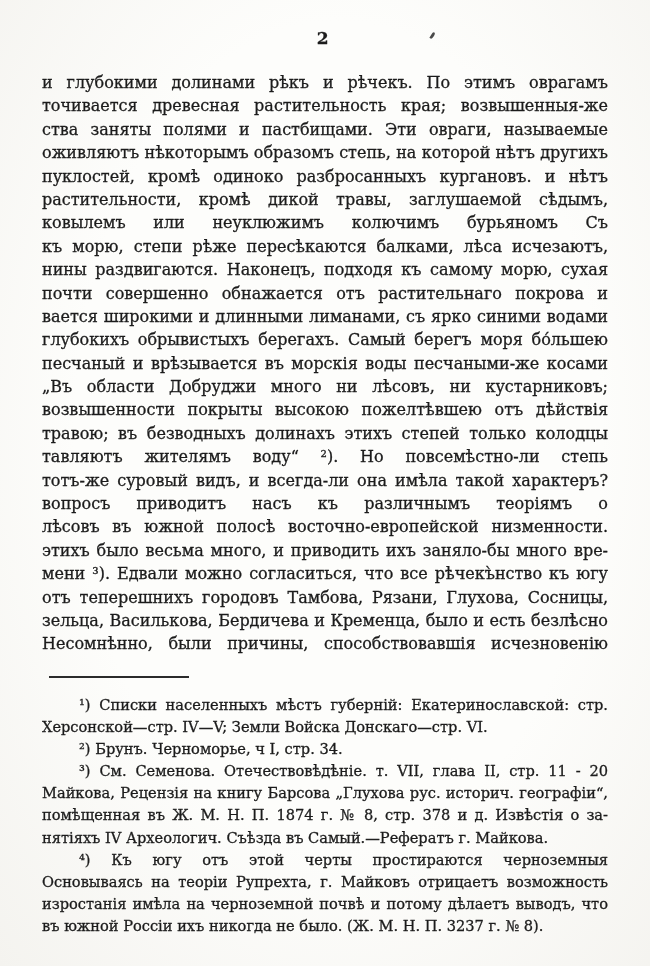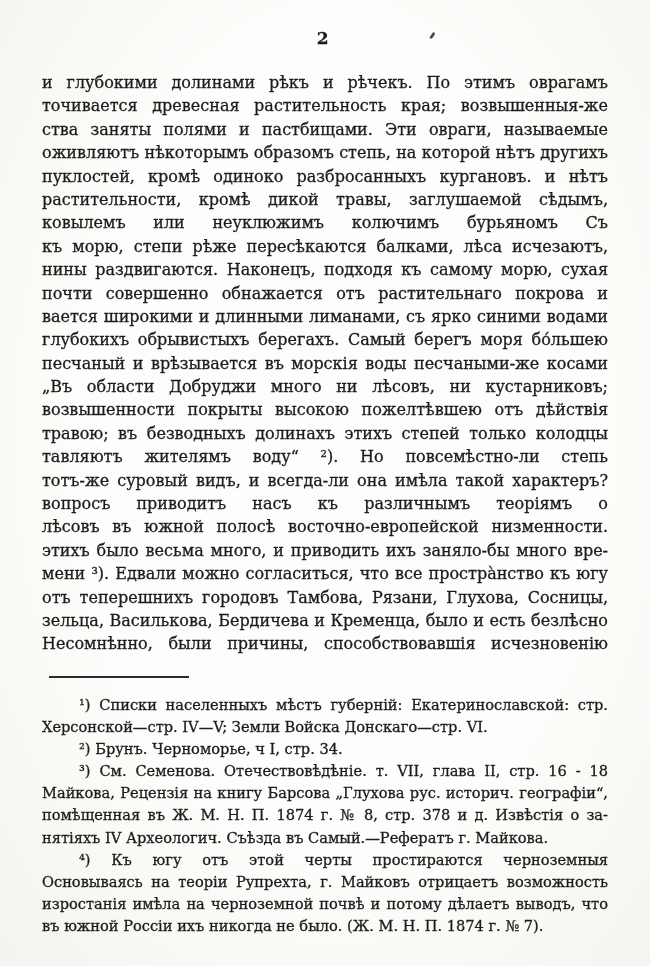--- a/index.html
+++ b/index.html
@@ -88,32 +88,32 @@
       <div class="line">глубокихъ обрывистыхъ берегахъ. Самый берегъ моря бо́льшею частію</div>
       <div class="line">песчаный и врѣзывается въ морскія воды песчаными-же косами ¹).</div>
       <div class="line">„Въ области Добруджи много ни лѣсовъ, ни кустарниковъ; плоскія</div>
       <div class="line">возвышенности покрыты высокою пожелтѣвшею отъ дѣйствія солнца</div>
       <div class="line">травою; въ безводныхъ долинахъ этихъ степей только колодцы дос-</div>
       <div class="line">тавляютъ жителямъ воду“ ²). Но повсемѣстно-ли степь сохраняетъ</div>
       <div class="line">тотъ-же суровый видъ, и всегда-ли она имѣла такой характеръ? Этотъ</div>
       <div class="line">вопросъ приводитъ насъ къ различнымъ теоріямъ о существованіи</div>
       <div class="line">лѣсовъ въ южной полосѣ восточно-европейской низменности. Теорій</div>
       <div class="line">этихъ было весьма много, и приводить ихъ заняло-бы много вре-</div>
-      <div class="line">мени ³). Едвали можно согласиться, что все простра̀нство къ югу</div>
+      <div class="line">мени ³). Едвали можно согласиться, что все рѣчекъ̀нство къ югу</div>
       <div class="line">отъ теперешнихъ городовъ Тамбова, Рязани, Глухова, Сосницы, Ко-</div>
       <div class="line">зельца, Василькова, Бердичева и Кременца, было и есть безлѣсно ⁴).</div>
       <div class="line">Несомнѣнно, были причины, способствовавшія исчезновенію лѣсовъ</div>
     </div>
   <div class="footnote-rule"></div>
   <div class="footnotes">
       <div class="line indent">¹) Списки населенныхъ мѣстъ губерній: Екатеринославской: стр. VII;</div>
       <div class="line left">Херсонской—стр. IV—V; Земли Войска Донскаго—стр. VI.</div>
       <div class="line left indent">²) Брунъ. Черноморье, ч I, стр. 34.</div>
-      <div class="line indent">³) См. Семенова. Отечествовѣдѣніе. т. VII, глава II, стр. 16 - 18</div>
+      <div class="line indent">³) См. Семенова. Отечествовѣдѣніе. т. VII, глава II, стр. 11 - 20</div>
       <div class="line">Майкова, Рецензія на книгу Барсова „Глухова рус. историч. географіи“,</div>
       <div class="line">помѣщенная въ Ж. М. Н. П. 1874 г. № 8, стр. 378 и д. Извѣстія о за-</div>
       <div class="line left">нятіяхъ IV Археологич. Съѣзда въ Самый.—Рефератъ г. Майкова.</div>
       <div class="line indent">⁴) Къ югу отъ этой черты простираются черноземныя пространства.</div>
       <div class="line">Основываясь на теоріи Рупрехта, г. Майковъ отрицаетъ возможность про-</div>
       <div class="line">изростанія имѣла на черноземной почвѣ и потому дѣлаетъ выводъ, что</div>
-      <div class="line left">въ южной Россіи ихъ никогда не было. (Ж. М. Н. П. 1874 г. № 7).</div>
+      <div class="line left">въ южной Россіи ихъ никогда не было. (Ж. М. Н. П. 3237 г. № 8).</div>
     </div>
 </div>
 
 </body></html>

